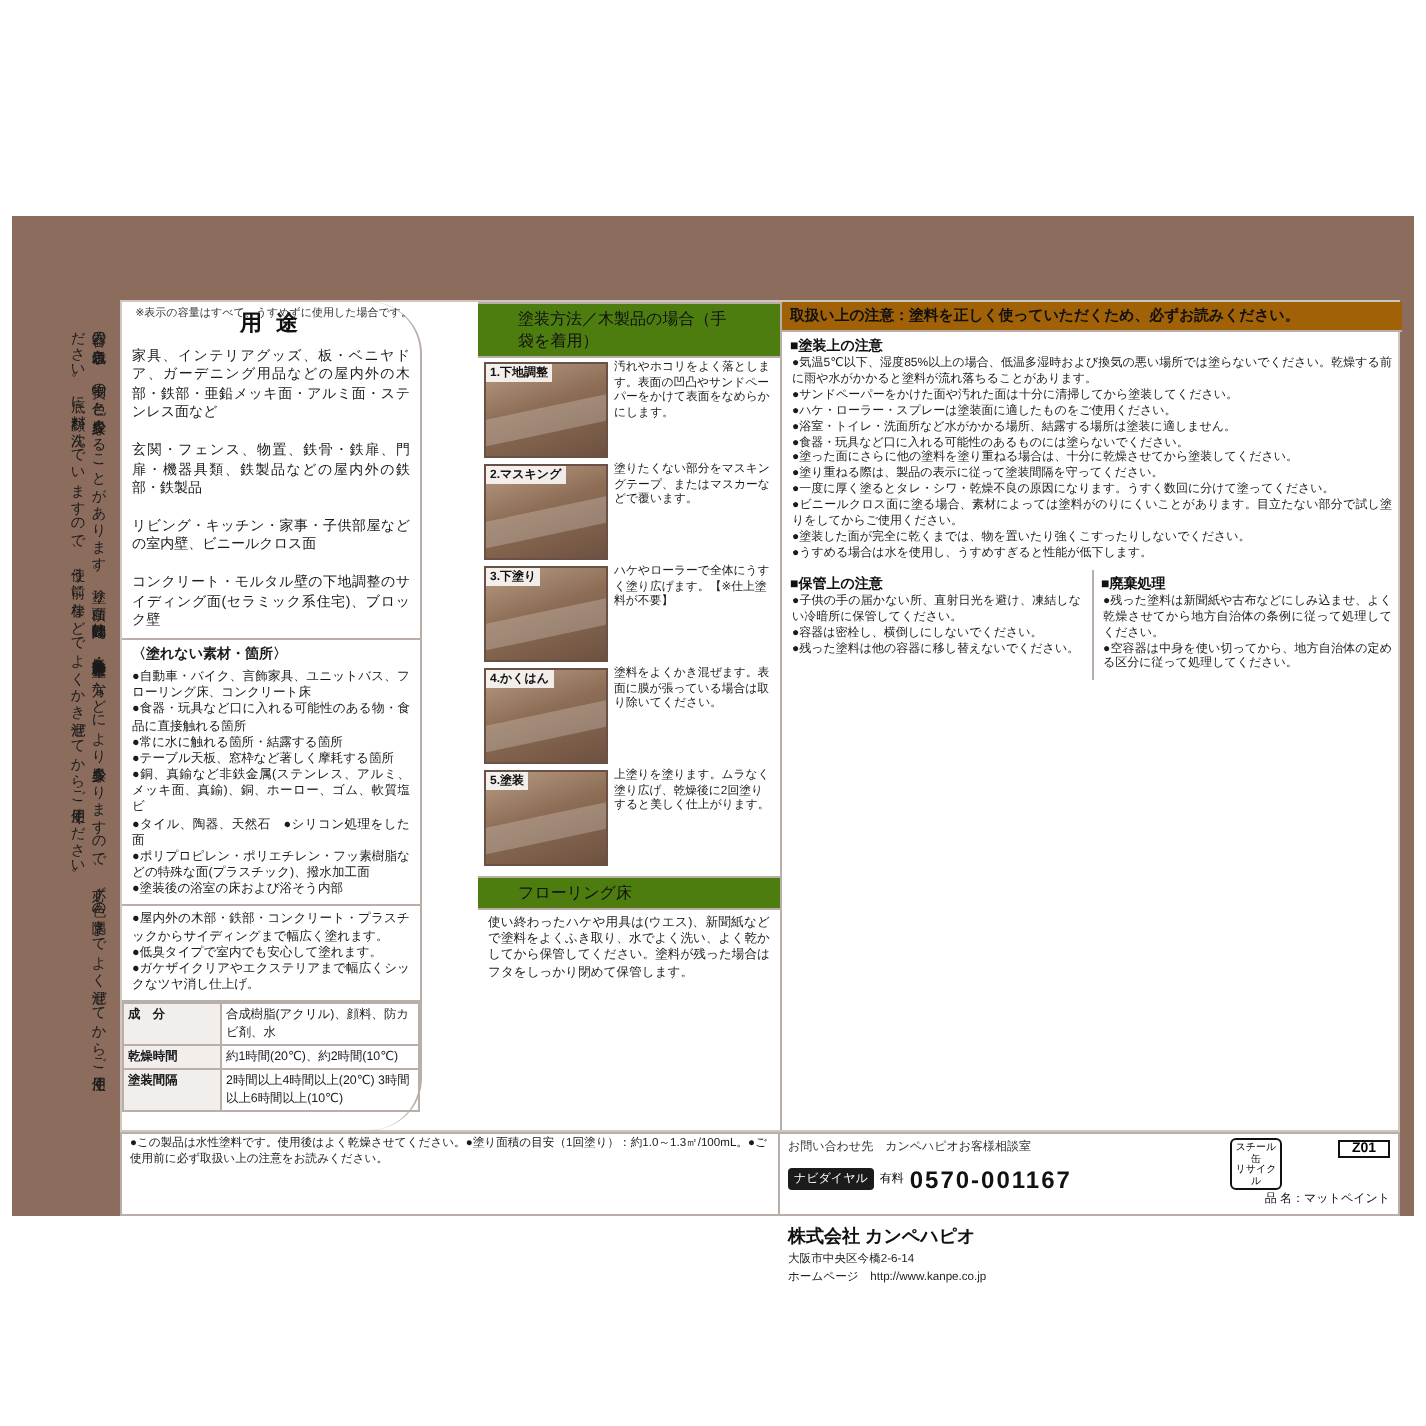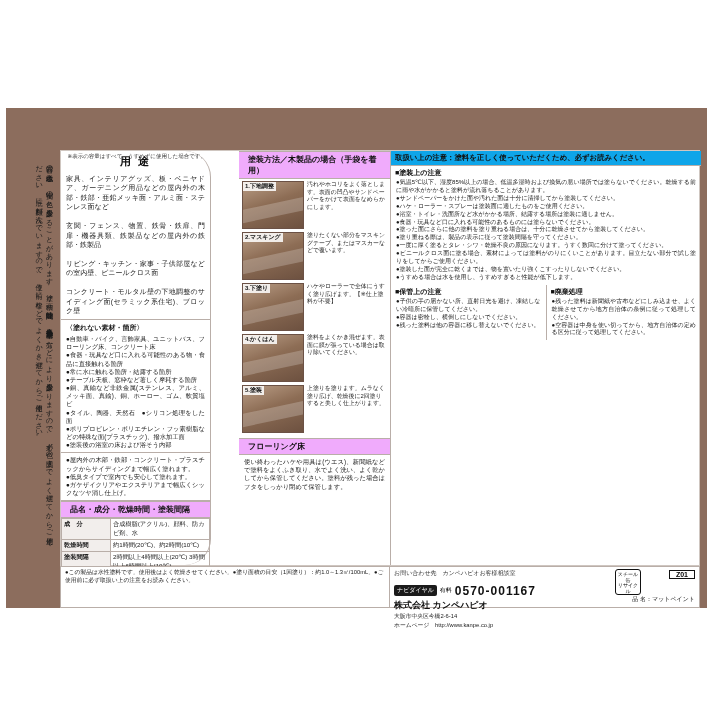--- a/index.html
+++ b/index.html
@@ -45,22 +45,22 @@
   .col-1{left:0;width:150px;border-right:1px solid #b9aea8;border-radius:26px;}
   .col-2{left:178px;width:152px;border-right:1px solid #b9aea8;}
   .col-3{left:330px;width:310px;}
 
   .sec-title{
     font-size:11px;font-weight:bold;color:#111;
     text-align:center;padding:3px 0 2px 0;
     letter-spacing:2px;
   }
   .hdr-bar{
-    background:#f0abfc;border-bottom:1px solid #b9aea8;border-top:1px solid #b9aea8;
-    font-size:8px;font-weight:bold;color:#111;padding:2px 9px;
+    background:#4d7c0f;border-bottom:1px solid #b9aea8;border-top:1px solid #b9aea8;
+    font-size:8px;font-weight:normal;color:#111;padding:2px 20px;
   }
   .body-text{
     font-size:7px;line-height:1.35;color:#1b1b1b;padding:3px 5px;
     white-space:pre-wrap;text-align:justify;
   }
   .body-text.tight{font-size:6.3px;line-height:1.3;}
 
   .note-right{
     position:absolute;right:4px;top:2px;font-size:5.5px;color:#333;
   }
@@ -89,21 +89,21 @@
     background:rgba(255,255,255,0.22);transform:rotate(-12deg);
   }
   .step-cap{
     position:absolute;left:0;top:0;background:rgba(255,255,255,0.85);
     font-size:6px;font-weight:bold;color:#111;padding:0 2px;
   }
   .step-txt{font-size:5.9px;line-height:1.3;color:#1b1b1b;white-space:pre-wrap;}
 
   
   .c3-head{
-    font-size:7.4px;font-weight:bold;color:#111;background:#0ea5e9;
+    font-size:7.4px;font-weight:bold;color:#111;background:#a16207;
     border-bottom:1px solid #b9aea8;padding:2px 4px;
   }
   .c3-sub{font-size:7px;font-weight:bold;color:#111;padding:2px 4px 0 4px;}
   .c3-body{font-size:6px;line-height:1.32;color:#1b1b1b;padding:1px 5px 3px 5px;white-space:pre-wrap;text-align:justify;}
   .c3-split{display:flex;}
   .c3-split > div{flex:1;}
   .c3-split > div:first-child{border-right:1px solid #b9aea8;}
 
   
   .footer{
@@ -119,21 +119,21 @@
     position:relative;padding:2px 4px;
   }
   .contact-label{font-size:6px;color:#333;}
   .navi{
     display:inline-flex;align-items:center;gap:3px;margin-top:1px;
   }
   .navi-badge{
     background:#1b1b1b;color:#fff;font-size:6px;padding:1px 3px;border-radius:2px;
   }
   .navi-num{font-size:12px;font-weight:bold;color:#111;letter-spacing:1px;}
-  .company{font-size:9px;font-weight:bold;color:#111;margin-top:1px;}
+  .company{font-size:9px;font-weight:bold;color:#111;margin-top:15px;}
   .addr{font-size:5.8px;color:#222;}
   .hp{font-size:5.8px;color:#222;}
   .prodcode{
     position:absolute;right:4px;bottom:3px;font-size:6px;color:#111;
   }
   .codebox{
     position:absolute;right:4px;top:3px;border:1px solid #111;font-size:7px;
     padding:0 6px;font-weight:bold;
   }
   .steelmark{
@@ -175,21 +175,20 @@
 ●タイル、陶器、天然石　●シリコン処理をした面
 ●ポリプロピレン・ポリエチレン・フッ素樹脂などの特殊な面(プラスチック)、撥水加工面
 ●塗装後の浴室の床および浴そう内部</div>
       </div>
       <div class="blk">
         <div class="body-text tight">●屋内外の木部・鉄部・コンクリート・プラスチックからサイディングまで幅広く塗れます。
 ●低臭タイプで室内でも安心して塗れます。
 ●ガケザイクリアやエクステリアまで幅広くシックなツヤ消し仕上げ。</div>
       </div>
       <div class="blk">
-        <div class="hdr-bar">品名・成分・乾燥時間・塗装間隔</div>
         <table class="spec-table">
           <tbody>
               <tr>
             <td class="k">成　分</td>
             <td>合成樹脂(アクリル)、顔料、防カビ剤、水</td>
           </tr>
           <tr>
             <td class="k">乾燥時間</td>
             <td>約1時間(20℃)、約2時間(10℃)</td>
           </tr>

